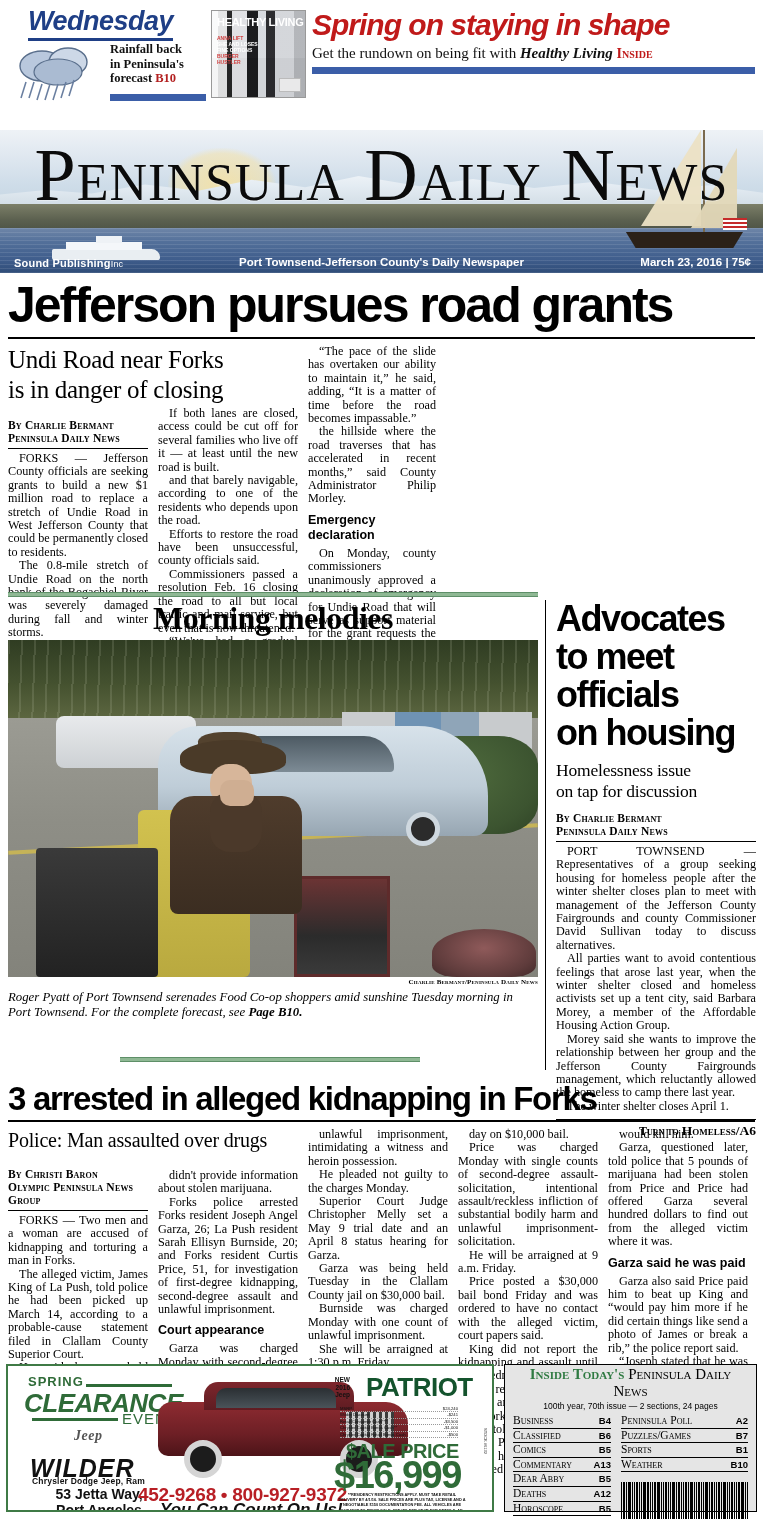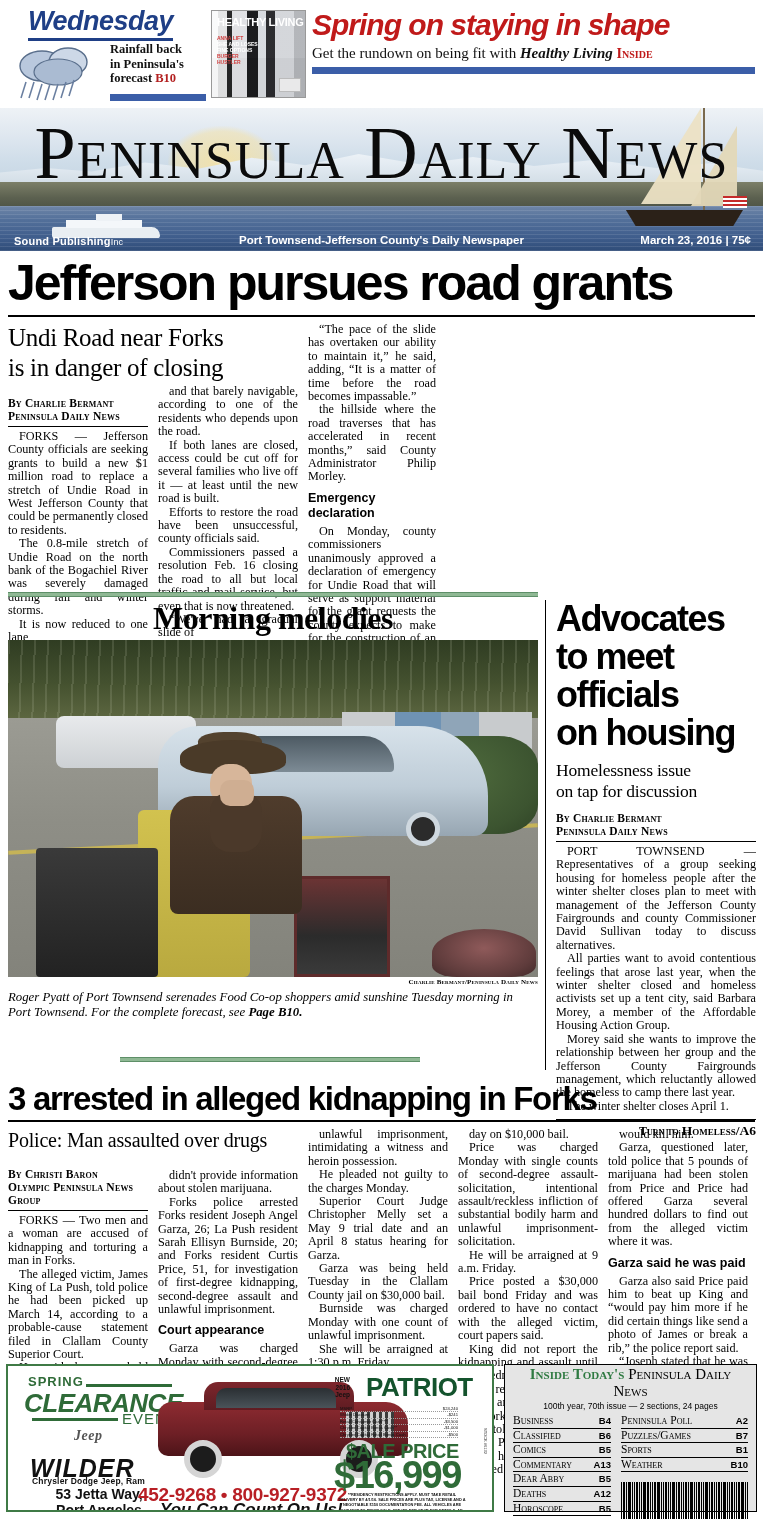--- a/index.html
+++ b/index.html
@@ -8,21 +8,21 @@
     width: 763px; height: 1519px;
     background: #ffffff;
     font-family: "Liberation Serif", serif;
     color: #000;
     overflow: hidden;
     position: relative;
   }
   .page { width:763px; height:1519px; position:relative; }
 
   
-  .skybox { position:relative; height:108px; width:763px; padding:16px 8px 0 8px; }
+  .skybox { position:relative; height:130px; width:763px; padding:16px 8px 0 8px; }
   .sky-wednesday {
     position:absolute; left:28px; top:6px;
     font-family:"Liberation Sans", sans-serif;
     font-weight:bold; font-style:italic;
     font-size:27px; letter-spacing:-0.5px;
     color:#1f3f86;
     border-bottom:3px solid #1f3f86;
     padding-bottom:1px;
   }
   .sky-weather { position:absolute; left:10px; top:42px; width:195px; height:62px; }
@@ -481,22 +481,22 @@
           <span>By Charlie Bermant</span><br>
           <span class="org">Peninsula Daily News</span>
         </div>
         <div class="byline-rule"></div>
         <p class="body">FORKS — Jefferson County officials are seeking grants to build a new $1 million road to replace a stretch of Undie Road in West Jefferson County that could be permanently closed to residents.</p>
         <p class="body">The 0.8-mile stretch of Undie Road on the north bank of the Bogachiel River was severely damaged during fall and winter storms.</p>
         <p class="body">It is now reduced to one lane,</p>
       </div>
 
       <div class="col" style="width:140px; padding-top:62px;">
+        <p class="body">If both lanes are closed, access could be cut off for several families who live off it — at least until the new road is built.</p>
         <p class="body">and that barely navigable, according to one of the residents who depends upon the road.</p>
-        <p class="body">If both lanes are closed, access could be cut off for several families who live off it — at least until the new road is built.</p>
         <p class="body">Efforts to restore the road have been unsuccessful, county officials said.</p>
         <p class="body">Commissioners passed a resolution Feb. 16 closing the road to all but local traffic and mail service, but even that is now threatened.</p>
         <p class="body">“We've had a gradual slide of</p>
       </div>
 
       <div class="col" style="width:128px;">
         <p class="body">“The pace of the slide has overtaken our ability to maintain it,” he said, adding, “It is a matter of time before the road becomes impassable.”</p>
         <p class="body">the hillside where the road traverses that has accelerated in recent months,” said County Administrator Philip Morley.</p>
         <div class="subhead">Emergency declaration</div>
         <p class="body">On Monday, county commissioners unanimously approved a declaration of emergency for Undie Road that will serve as support material for the grant requests the county expects to make for the construction of an alternate route around the affected area.</p>

